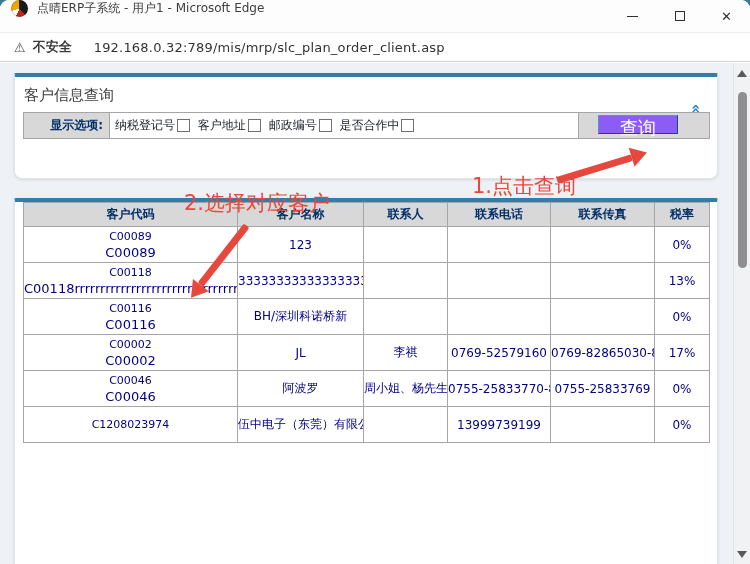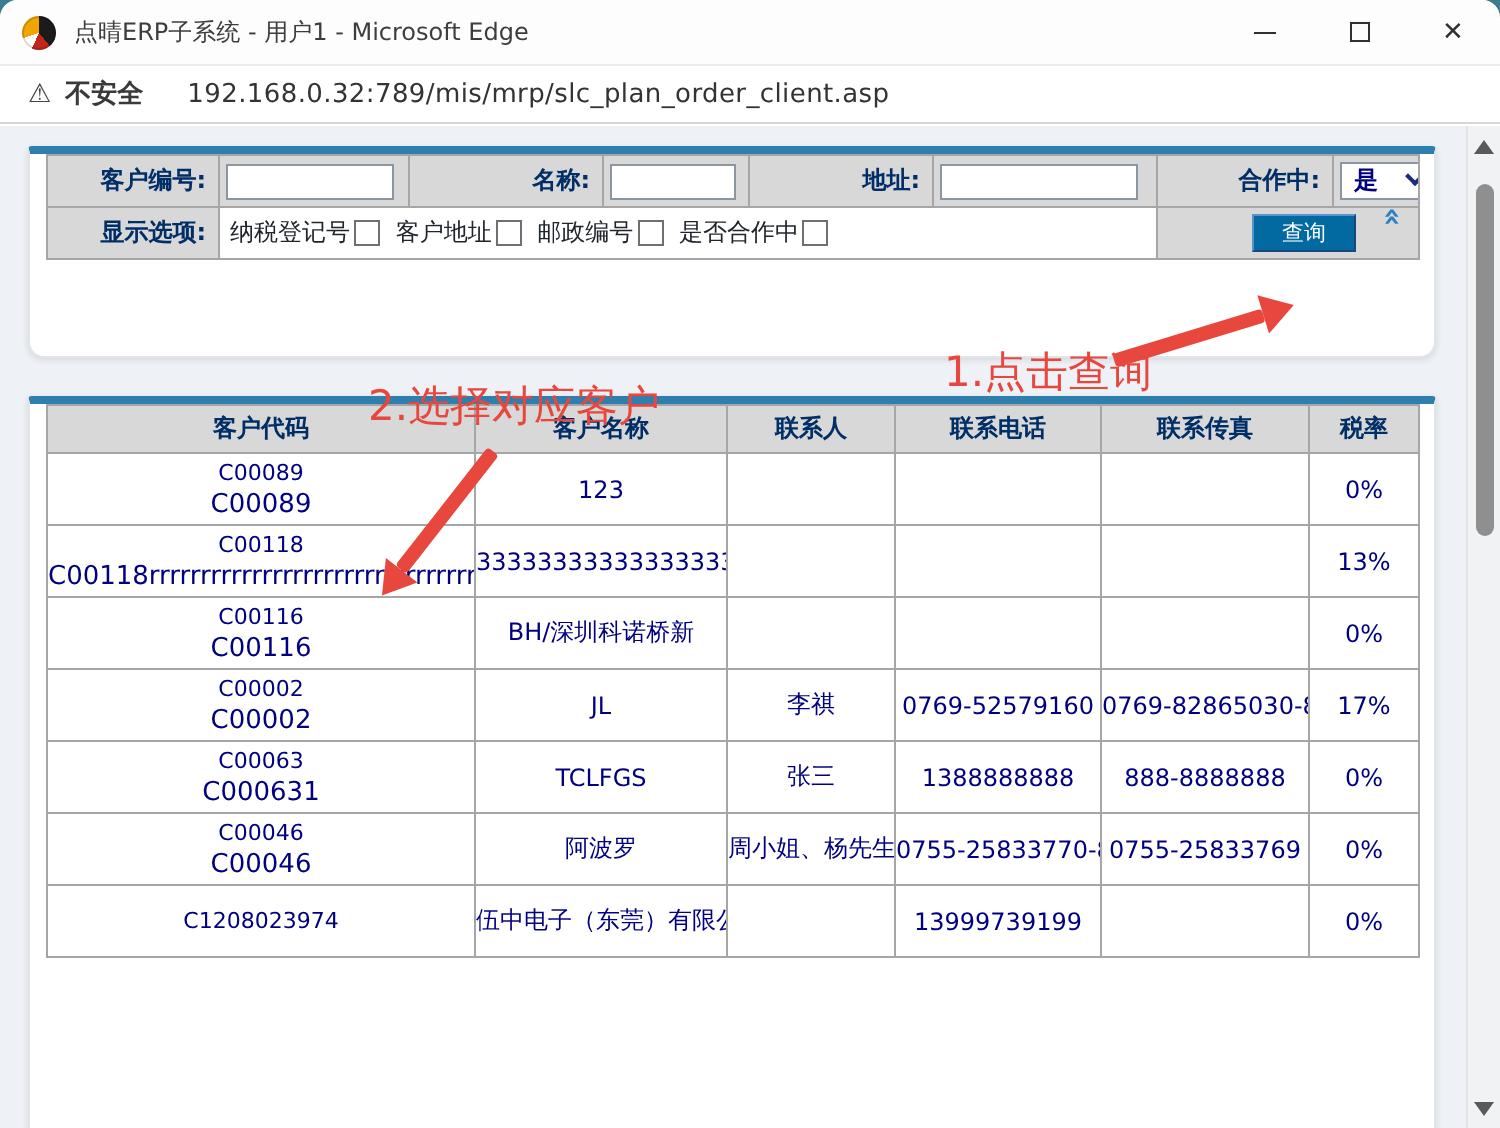--- a/index.html
+++ b/index.html
@@ -2,21 +2,21 @@
 <html><head>
 <meta charset="utf-8">
 <style>
   * { margin:0; padding:0; box-sizing:border-box; }
   html,body { width:750px; height:564px; }
   body { background:#3b7d8e; font-family:"DejaVu Sans","Liberation Sans",sans-serif; overflow:hidden; }
 
   .window { position:relative; width:750px; height:564px; background:#fff; border-radius:9px 9px 0 0; overflow:hidden; }
 
   
-  .titlebar { height:32px; background:#fdfdfd; display:flex; align-items:center; padding-left:11px; }
+  .titlebar { height:32px; background:#fdfdfd; display:flex; padding-left:11px; }
   .favicon { width:17px; height:17px; border-radius:50%;
     background:conic-gradient(#1b1b1b 0 140deg,#c22619 140deg 205deg,#ffffff 205deg 252deg,#f0a500 252deg 360deg);
     box-shadow:0 0 0 1px rgba(0,0,0,.15) inset; flex:0 0 auto; }
   .win-title { margin-left:9px; font-size:12px; color:#3d3d3d; flex:1 1 auto; white-space:nowrap; overflow:hidden; }
   .win-controls { display:flex; height:32px; }
   .win-btn { width:47px; height:32px; display:flex; align-items:center; justify-content:center; cursor:default; }
   .glyph-min { width:11px; height:1px; background:#303030; }
   .glyph-max { width:10px; height:10px; border:1.2px solid #303030; }
   .glyph-close { font-size:13px; color:#303030; line-height:1; }
 
@@ -46,22 +46,22 @@
   td.inp { background:#d8d8d8; text-align:left; padding-left:3px; }
   .tbox { width:92%; height:18px; border:1px solid #8a97a3; background:#fff; font-size:12px; padding:0 3px; }
   .pselect { width:46px; height:19px; border:1px solid #8a97a3; background:#fff; display:inline-flex;
     align-items:center; justify-content:space-between; padding:0 4px 0 6px; color:#000080; font-weight:bold; font-size:12px; cursor:default; }
   .chev { width:7px; height:7px; border-right:2.4px solid #1c2a78; border-bottom:2.4px solid #1c2a78;
     transform:rotate(45deg) translate(-1px,-1px); margin-top:-3px; }
   td.opts { background:#fff; padding-left:5px; white-space:nowrap; color:#20242c; }
   .opt { display:inline-flex; align-items:center; margin-right:4px; font-size:12px; }
   .cbox { width:13px; height:13px; border:1px solid #707070; background:#fff; display:inline-block; margin-left:2px; }
   td.btncell { background:#d8d8d8; text-align:right; padding-right:31px; }
-  .query-btn { background:#0369a1; color:#fff; border:1px solid #17497f; border-top-color:#5a92cc; border-left-color:#5a92cc;
-    font-size:11px; width:52px; height:19px; cursor:pointer; font-family:inherit; }
+  .query-btn { background:#8b5cf6; color:#fff; border:1px solid #17497f; border-top-color:#5a92cc; border-left-color:#5a92cc;
+    font-size:18px; width:80px; height:19px; cursor:pointer; font-family:inherit; }
 
   
   table.grid { margin:0 8px; width:686px; border-collapse:collapse; table-layout:fixed; }
   table.grid th { background:#d8d8d8; border:1px solid #a6a6a6; height:24px; font-size:12px; color:#002e66; }
   table.grid td { border:1px solid #a6a6a6; height:36px; font-size:12px; color:#000080; text-align:center;
     vertical-align:middle; overflow:hidden; white-space:nowrap; }
   .code1 { font-size:11px; line-height:15px; }
   .code2 { font-size:13px; line-height:17px; cursor:pointer; }
 
   
@@ -105,48 +105,34 @@
 
   <div class="addressbar">
     <span class="warn-icon">⚠</span>
     <span class="sec-label">不安全</span>
     <span class="url-text">192.168.0.32:789/mis/mrp/slc_plan_order_client.asp</span>
   </div>
 
   <div class="page">
 
     <div class="panel panel-query">
+      <div class="panel-title">客户信息查询</div>
       <div class="collapse-icon">«</div>
       <table class="qform">
         <colgroup>
           <col style="width:86px">
             <col style="width:95px">
             <col style="width:97px">
             <col style="width:73px">
           <col style="width:92px">
             <col style="width:112px">
             <col style="width:88px">
             <col style="width:43px">
         </colgroup>
         <tbody>
-            <tr>
-          <td class="lbl">客户编号:</td>
-          <td class="inp"><input class="tbox" type="text" style=""></td>
-          <td class="lbl">名称:</td>
-          <td class="inp"><input class="tbox" type="text" style=""></td>
-          <td class="lbl">地址:</td>
-          <td class="inp"><input class="tbox" type="text" style=""></td>
-          <td class="lbl">合作中:</td>
-          <td class="inp" style="background:#d8d8d8;">
-            <div class="pselect">
-              <span>是</span>
-              <span class="chev"></span>
-            </div>
-          </td>
-        </tr>
         <tr>
           <td class="lbl">显示选项:</td>
           <td class="opts" colspan="5">
             <span class="opt">
                   <span>纳税登记号</span>
                   <span class="cbox"></span>
                 </span>
             <span class="opt">
                   <span>客户地址</span>
                   <span class="cbox"></span>
@@ -231,31 +217,20 @@
       <div class="code1">C00002</div>
       <div class="code2">C00002</div>
     </td>
     <td>JL</td>
     <td>李祺</td>
     <td>0769-52579160</td>
     <td>0769-82865030-880</td>
     <td>17%</td>
   </tr>
 
-  <tr>
-    <td>
-      <div class="code1">C00063</div>
-      <div class="code2">C000631</div>
-    </td>
-    <td>TCLFGS</td>
-    <td>张三</td>
-    <td>1388888888</td>
-    <td>888-8888888</td>
-    <td>0%</td>
-  </tr>
 
   <tr>
     <td>
       <div class="code1">C00046</div>
       <div class="code2">C00046</div>
     </td>
     <td>阿波罗</td>
     <td>周小姐、杨先生</td>
     <td>0755-25833770-860</td>
     <td>0755-25833769</td>

